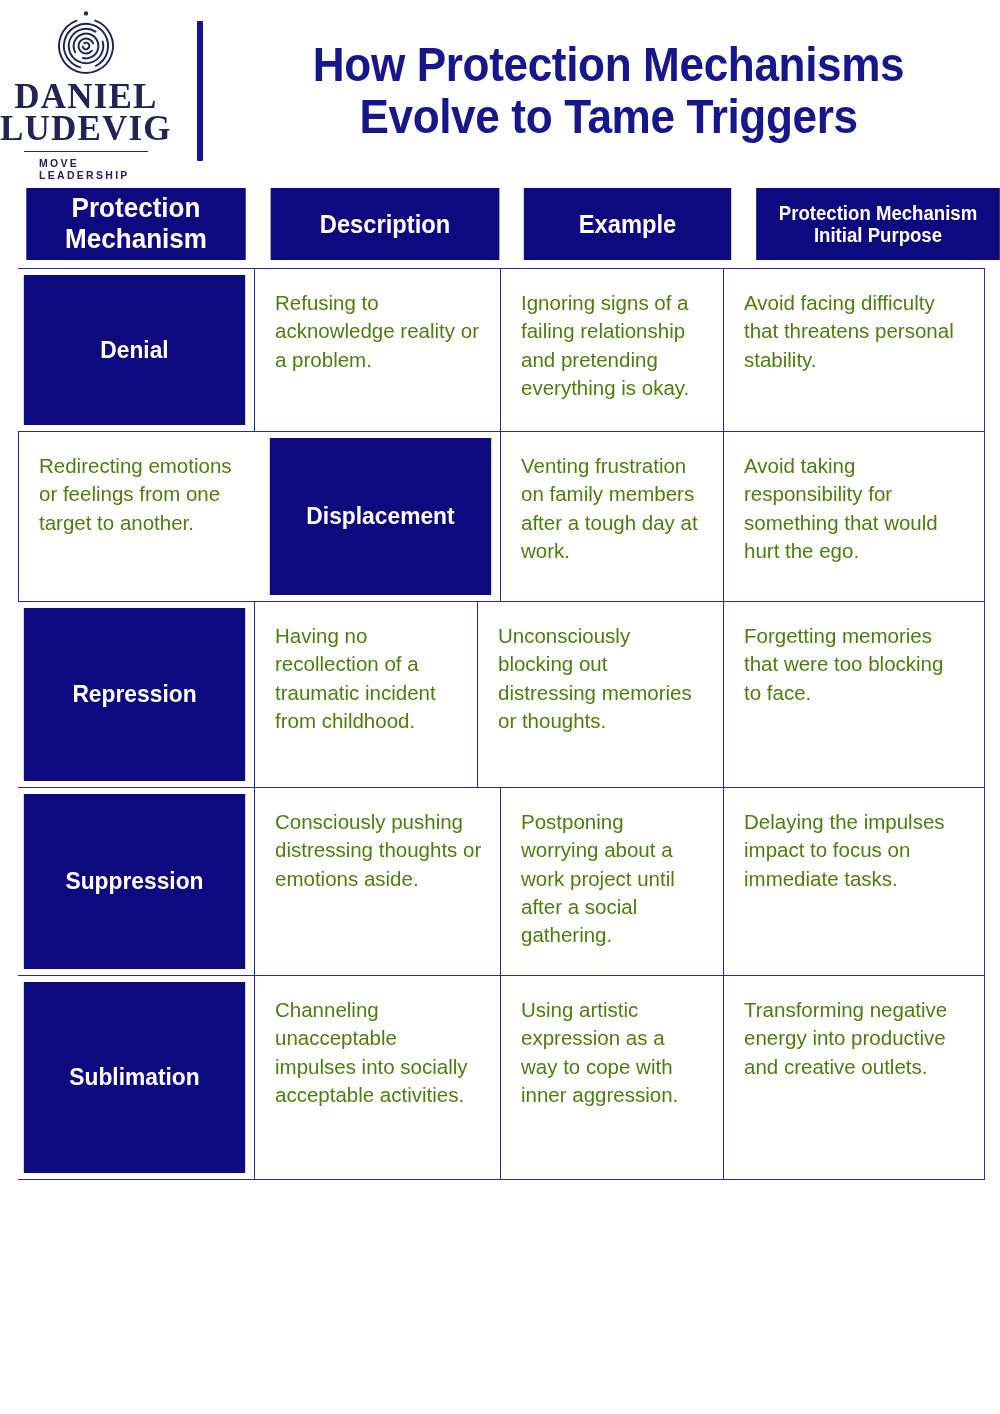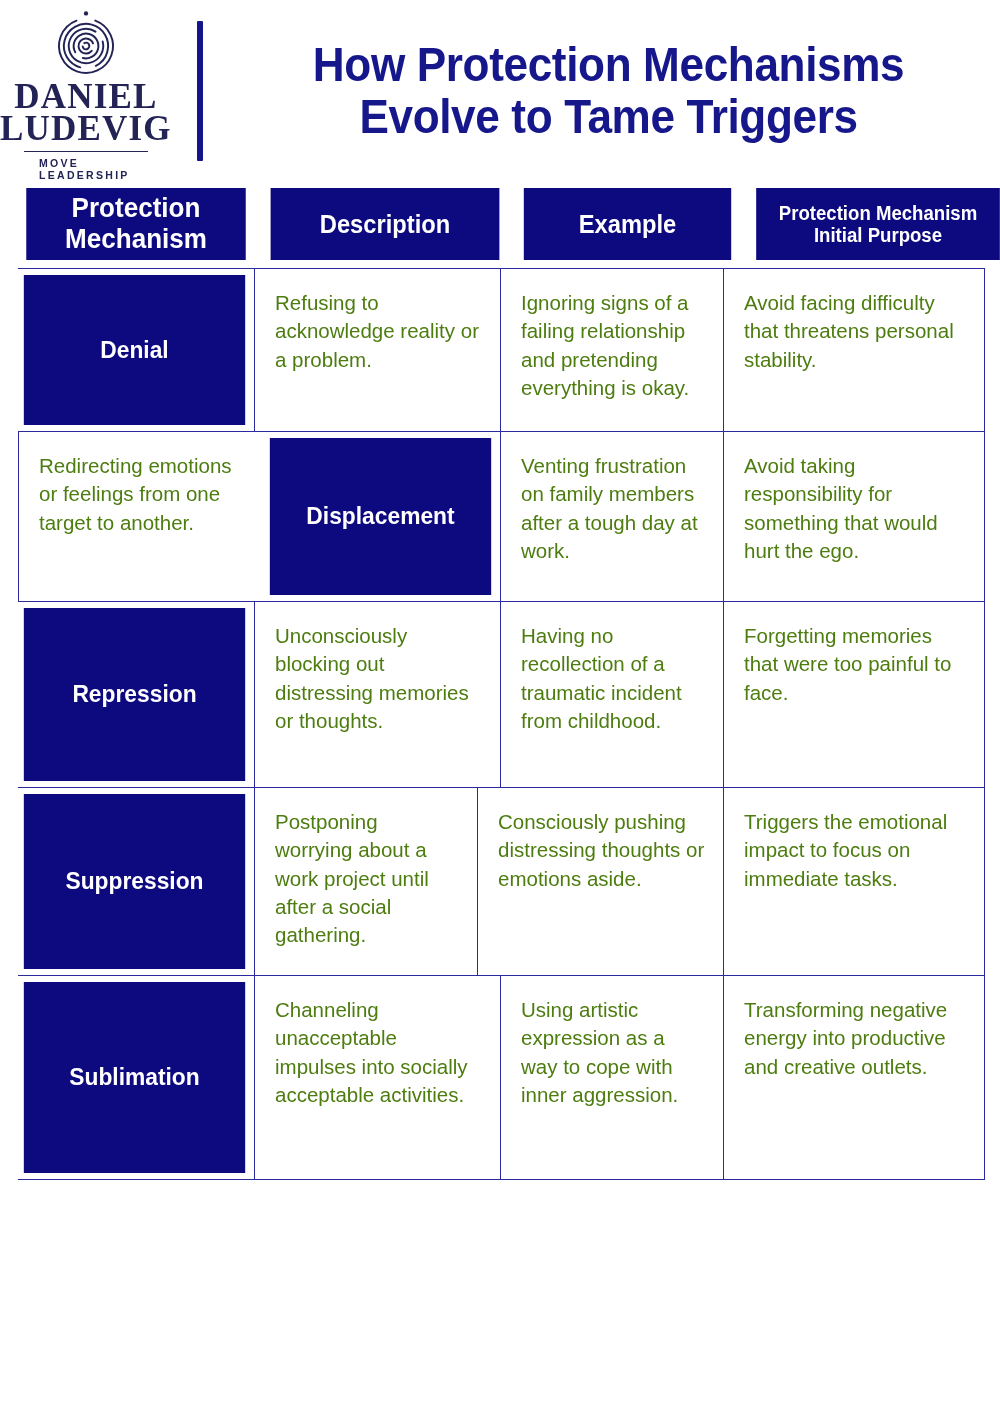--- a/index.html
+++ b/index.html
@@ -305,43 +305,43 @@
       </div>
       <div class="cell col-4 txt-cell">
         <p>Avoid taking responsibility for something that would hurt the ego.</p>
       </div>
     </div>
 
     <div class="t-row body h3">
       <div class="cell col-1 mech-cell">
         <div class="mech-chip">Repression</div>
       </div>
+      <div class="cell col-3 txt-cell">
+        <p>Having no recollection of a traumatic incident from childhood.</p>
+      </div>
       <div class="cell col-2 txt-cell">
         <p>Unconsciously blocking out distressing memories or thoughts.</p>
       </div>
-      <div class="cell col-3 txt-cell">
-        <p>Having no recollection of a traumatic incident from childhood.</p>
-      </div>
-      <div class="cell col-4 txt-cell">
-        <p>Forgetting memories that were too painful to face.</p>
+      <div class="cell col-4 txt-cell">
+        <p>Forgetting memories that were too blocking to face.</p>
       </div>
     </div>
 
     <div class="t-row body h4">
       <div class="cell col-1 mech-cell">
         <div class="mech-chip">Suppression</div>
       </div>
+      <div class="cell col-2 txt-cell">
+        <p>Consciously pushing distressing thoughts or emotions aside.</p>
+      </div>
       <div class="cell col-3 txt-cell">
         <p>Postponing worrying about a work project until after a social gathering.</p>
       </div>
-      <div class="cell col-2 txt-cell">
-        <p>Consciously pushing distressing thoughts or emotions aside.</p>
-      </div>
-      <div class="cell col-4 txt-cell">
-        <p>Triggers the emotional impact to focus on immediate tasks.</p>
+      <div class="cell col-4 txt-cell">
+        <p>Delaying the impulses impact to focus on immediate tasks.</p>
       </div>
     </div>
 
     <div class="t-row body last h5">
       <div class="cell col-1 mech-cell">
         <div class="mech-chip">Sublimation</div>
       </div>
       <div class="cell col-2 txt-cell">
         <p>Channeling unacceptable impulses into socially acceptable activities.</p>
       </div>

